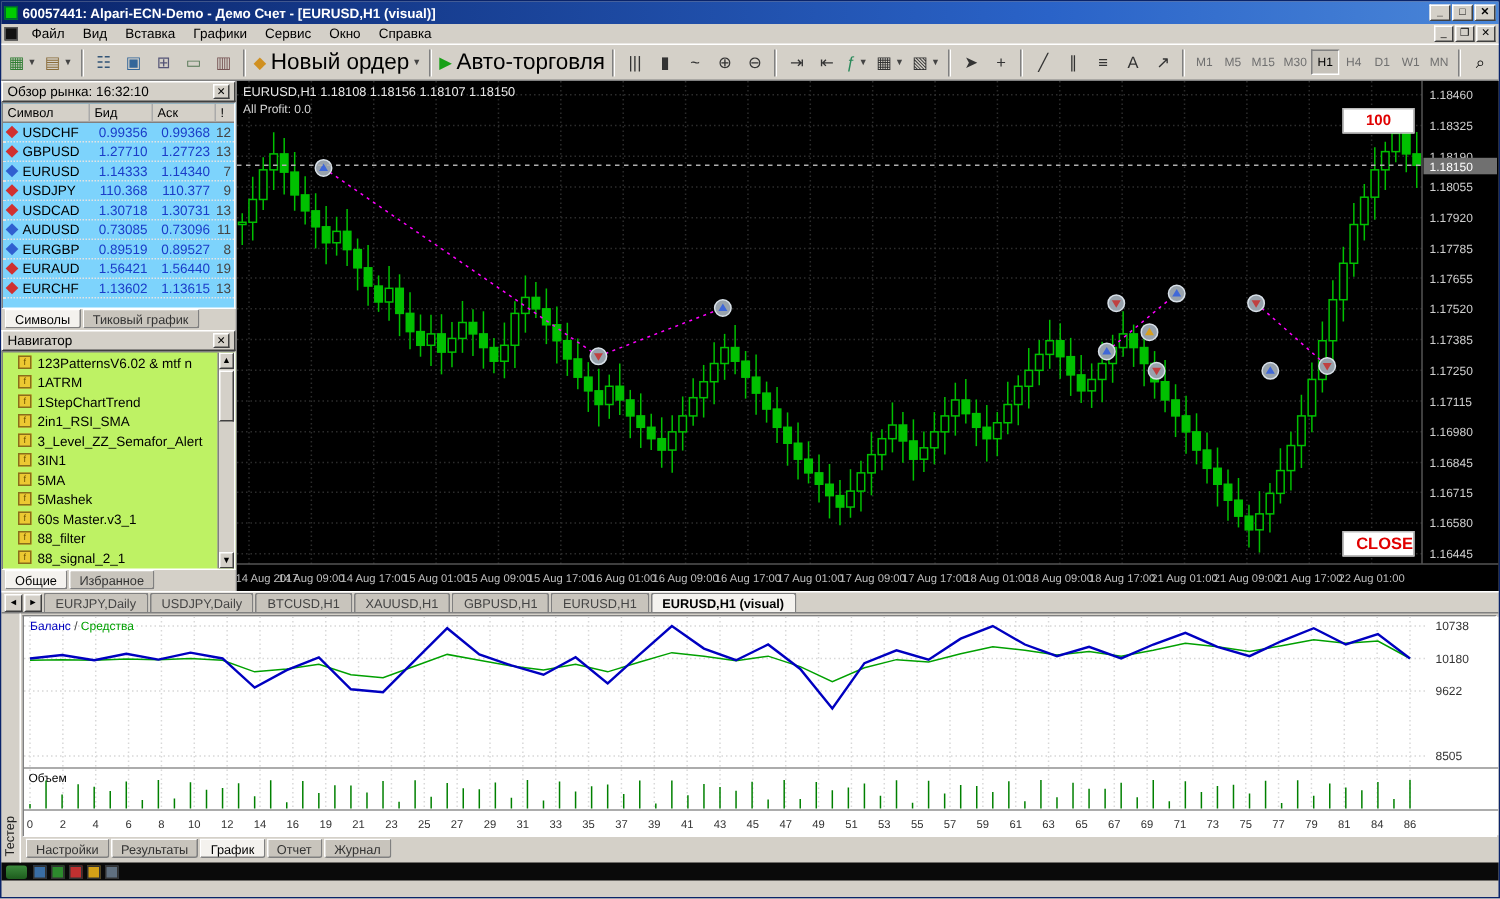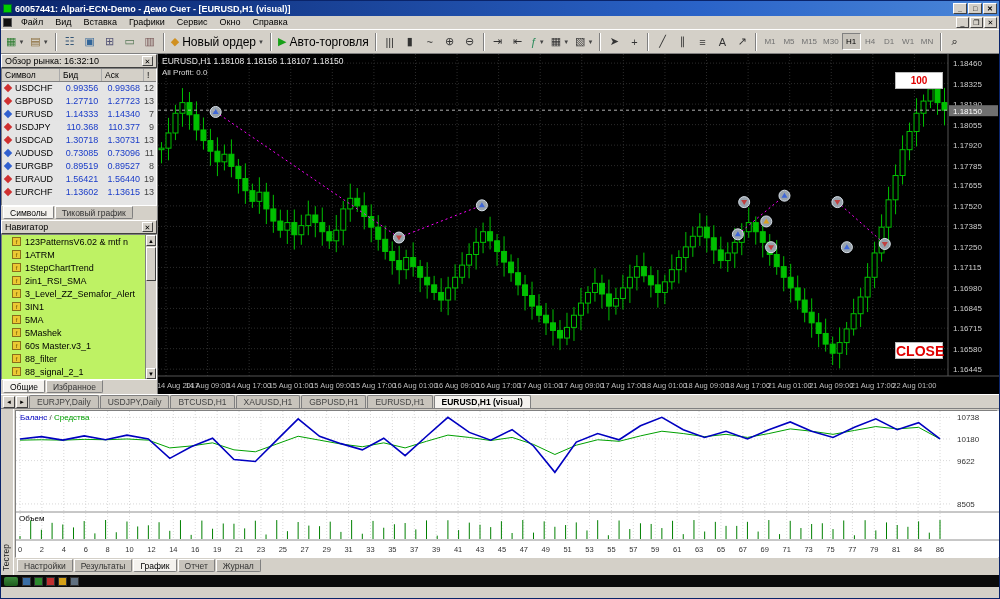--- a/index.html
+++ b/index.html
@@ -17,35 +17,35 @@
   .menubar { height:14px; display:flex; align-items:center; background:#d4d0c8; border-bottom:1px solid #fff; flex:none; padding:0 1px; }
   .menubar .child-ico { width:9px; height:9px; background:#111; border:1px solid #555; margin:0 3px 0 1px; }
   .menu-item { padding:0 6px; height:13px; line-height:13px; font-size:9px; }
   .menubar .spacer { flex:1; }
   .mdi-btn { width:13px; height:11px; font-size:7px; line-height:9px; text-align:center; background:#d4d0c8;
     border:1px solid; border-color:#fff #404040 #404040 #fff; margin-right:1px; }
 
   .toolbar { height:24px; display:flex; align-items:center; background:#d4d0c8; border-bottom:1px solid #808080; padding:0 2px; flex:none; overflow:hidden; }
   .tb-btn { height:19px; min-width:20px; display:flex; align-items:center; justify-content:center; font-size:11px;
     border:1px solid #d4d0c8; padding:0 2px; white-space:nowrap; }
-  .tb-btn .lbl { font-size:12px; margin-left:3px;text-align:center; }
+  .tb-btn .lbl { font-size:15px; margin-left:3px;text-align:center; }
   .tb-btn .dd { font-size:6px; margin-left:2px; color:#444; }
   .tb-sep { width:2px; height:18px; border-left:1px solid #808080; border-right:1px solid #fff; margin:0 3px; flex:none; }
   .tf-btn { height:17px; min-width:19px; text-align:center; font-size:8px; line-height:15px; color:#707070; padding:0 2px;
     border:1px solid #d4d0c8; }
   .tf-btn.active { border-color:#808080 #fff #fff #808080; background:#c6c2ba; color:#000; }
 
   .main { height:340px; display:flex; flex:none; }
   .leftcol { width:157px; flex:none; display:flex; flex-direction:column; background:#d4d0c8; border-right:1px solid #808080; }
   .panel-hdr { height:14px; background:#d4d0c8; border:1px solid; border-color:#fff #404040 #404040 #fff;
     display:flex; align-items:center; padding:0 3px; font-size:9px; flex:none; }
   .panel-hdr .x { margin-left:auto; width:11px; height:10px; text-align:center; line-height:9px; font-size:7px;
     border:1px solid; border-color:#fff #404040 #404040 #fff; }
   .mw { height:166px; display:flex; flex-direction:column; flex:none; }
-  .mw-table { flex:1; background:#e5e5e5; border:1px solid; border-color:#808080 #fff #fff #808080; overflow:hidden; }
+  .mw-table { flex:1; background:#7dd3fc; border:1px solid; border-color:#808080 #fff #fff #808080; overflow:hidden; }
   .mw-head { display:flex; height:13px; background:#d4d0c8; border-bottom:1px solid #808080; }
   .mw-head span { font-size:8.5px; padding-left:3px; line-height:13px; border-right:1px solid #aaa; }
   .mw-row { display:flex; height:13px; align-items:center; border-bottom:1px dotted #e4e4e4; }
   .c-sym { width:58px; display:flex; align-items:center; padding-left:2px; }
   .c-bid, .c-ask { width:42px; text-align:right; padding-right:3px; color:#1a3cc8; }
   .c-spr { width:13px; text-align:right; padding-right:2px; color:#444; }
   .diam { width:6px; height:6px; transform:rotate(45deg); margin:0 4px 0 1px; flex:none; }
   .tabs { height:14px; display:flex; align-items:flex-start; background:#d4d0c8; padding-left:2px; flex:none; }
   .tab { height:13px; line-height:12px; padding:0 6px; font-size:8.5px; color:#333;
     border:1px solid #808080; border-top:1px solid #fff; border-left:1px solid #fff; background:#c8c4bc; margin-right:1px;
@@ -60,21 +60,21 @@
   .nav-scroll .arr { height:11px; text-align:center; font-size:6px; line-height:10px; border:1px solid; border-color:#fff #404040 #404040 #fff; }
   .nav-scroll .thumb { height:34px; margin-top:1px; border:1px solid; border-color:#fff #404040 #404040 #fff; background:#d4d0c8; }
   .nav-scroll .arr.dn { position:absolute; bottom:0; left:0; right:0; }
 
   .chartwrap { flex:1; position:relative; background:#000; }
   .chart-ohlc { position:absolute; top:2px; left:4px; color:#e8e8e8; font-size:8.5px; z-index:3; }
   .chart-profit { position:absolute; top:14px; left:4px; color:#d8d8d8; font-size:8px; z-index:3; }
   .chart-box { position:absolute; right:56px; width:48px; height:17px; background:#fff; border:1px solid #bbb;
     color:#e00000; font-weight:bold; text-align:center; line-height:16px; z-index:3; }
   .chart-box.b100 { top:18px; font-size:10px; }
-  .chart-box.bclose { top:288px; font-size:14px;text-align:right; }
+  .chart-box.bclose { top:300px; font-size:11px;text-align:right; }
 
   .chart-tabs { height:14px; display:flex; align-items:flex-end; background:#d4d0c8; border-top:1px solid #fff; padding-left:2px; flex:none; }
   .ct-arr { width:12px; height:12px; font-size:6px; text-align:center; line-height:11px; border:1px solid; border-color:#fff #404040 #404040 #fff; margin-right:1px; }
   .ctab { height:13px; line-height:12px; padding:0 7px; font-size:8.5px; color:#444; background:#c8c4bc;
     border:1px solid #808080; border-bottom:none; margin-right:1px; border-radius:2px 2px 0 0; }
   .ctab.active { background:#f4f2ee; color:#000; font-weight:bold; }
 
   .tester { height:167px; display:flex; flex:none; background:#d4d0c8; border-top:1px solid #808080; }
   .tester-side { width:13px; flex:none; border-right:1px solid #fff; position:relative; }
   .tester-side .vlabel { position:absolute; bottom:4px; left:0; width:13px; writing-mode:vertical-rl; transform:rotate(180deg);

